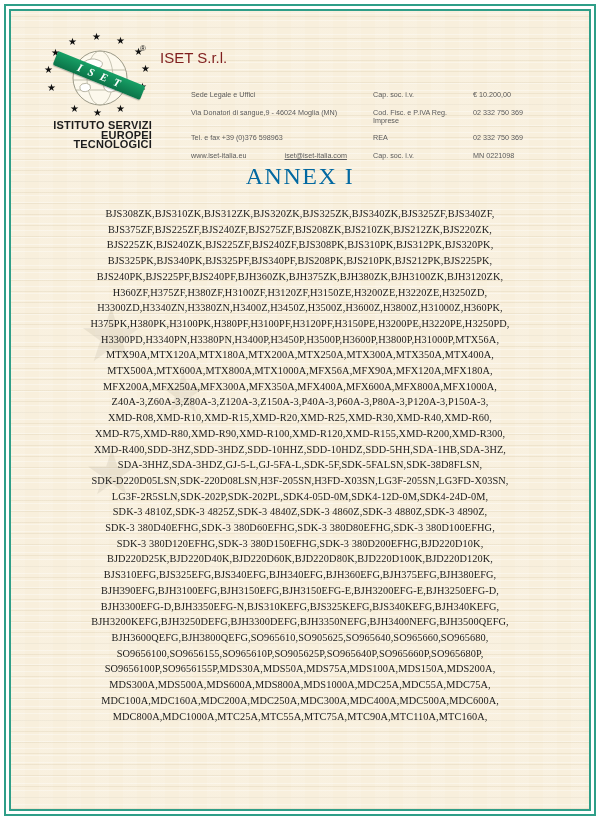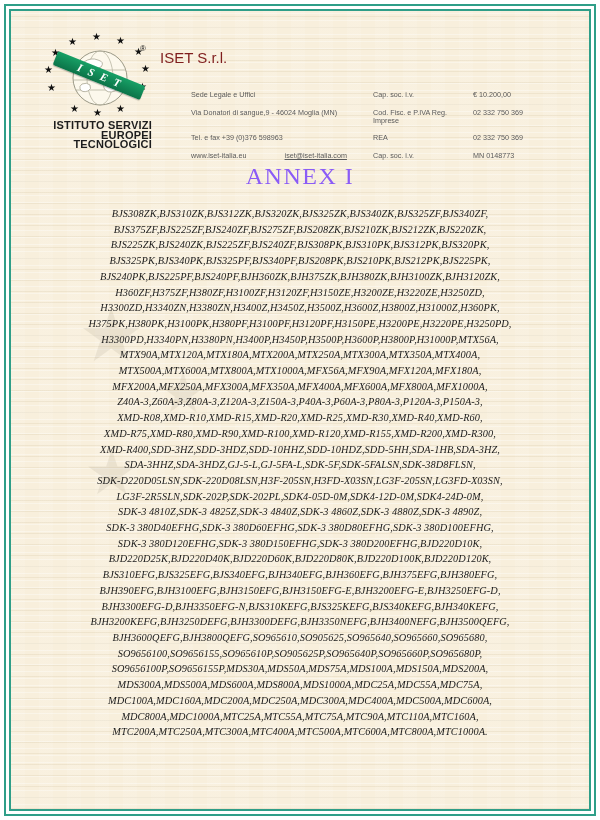--- a/index.html
+++ b/index.html
@@ -42,22 +42,22 @@
 
   .info-grid{position:absolute;left:160px;top:91px;right:24px;z-index:4;margin-left:31px;}
   .info-row{display:flex;margin-bottom:9.5px;font-size:7.2px;color:#5a5a5a;line-height:8px;}
   .info-row .c1{width:182px;}
   .info-row .c2{width:100px;}
   .info-row .c3{flex:1;}
   .email-link{text-decoration:underline;color:#5a5a5a;cursor:pointer;padding-left:36px;}
 
   
   .annex-title{position:absolute;left:0;top:163px;width:100%;text-align:center;z-index:4;
-    font-family:"Liberation Serif",serif;font-size:24px;letter-spacing:1.5px;color:#8b5cf6;}
-  .model-list{position:absolute;left:0;top:206px;width:100%;z-index:4;font-style:italic;}
+    font-family:"Liberation Serif",serif;font-size:24px;letter-spacing:1.5px;color:#0369a1;}
+  .model-list{position:absolute;left:0;top:206px;width:100%;z-index:4;}
   .model-line{text-align:center;white-space:nowrap;font-family:"Liberation Serif",serif;
     font-size:10.3px;line-height:15.7px;color:#1a1a1a;letter-spacing:0.1px;}
 </style>
 </head>
 <body>
 
 <div class="page">
 
   <div class="paper"></div>
   <div class="frame-outer"></div>
@@ -118,21 +118,21 @@
       <span class="c1">Tel. e fax +39 (0)376 598963</span>
       <span class="c2">REA</span>
       <span class="c3">02 332 750 369</span>
     </div>
     <div class="info-row">
       <span class="c1">
         <span>www.iset-italia.eu</span>
         <span class="email-link">iset@iset-italia.com</span>
       </span>
       <span class="c2">Cap. soc. i.v.</span>
-      <span class="c3">MN 0148773</span>
+      <span class="c3">MN 0221098</span>
     </div>
   </div>
 
   <div class="annex-title">ANNEX I</div>
 
   <div class="model-list">
       <div class="model-line">BJS308ZK,BJS310ZK,BJS312ZK,BJS320ZK,BJS325ZK,BJS340ZK,BJS325ZF,BJS340ZF,</div>
       <div class="model-line">BJS375ZF,BJS225ZF,BJS240ZF,BJS275ZF,BJS208ZK,BJS210ZK,BJS212ZK,BJS220ZK,</div>
       <div class="model-line">BJS225ZK,BJS240ZK,BJS225ZF,BJS240ZF,BJS308PK,BJS310PK,BJS312PK,BJS320PK,</div>
       <div class="model-line">BJS325PK,BJS340PK,BJS325PF,BJS340PF,BJS208PK,BJS210PK,BJS212PK,BJS225PK,</div>
@@ -158,16 +158,15 @@
       <div class="model-line">BJS310EFG,BJS325EFG,BJS340EFG,BJH340EFG,BJH360EFG,BJH375EFG,BJH380EFG,</div>
       <div class="model-line">BJH390EFG,BJH3100EFG,BJH3150EFG,BJH3150EFG-E,BJH3200EFG-E,BJH3250EFG-D,</div>
       <div class="model-line">BJH3300EFG-D,BJH3350EFG-N,BJS310KEFG,BJS325KEFG,BJS340KEFG,BJH340KEFG,</div>
       <div class="model-line">BJH3200KEFG,BJH3250DEFG,BJH3300DEFG,BJH3350NEFG,BJH3400NEFG,BJH3500QEFG,</div>
       <div class="model-line">BJH3600QEFG,BJH3800QEFG,SO965610,SO905625,SO965640,SO965660,SO965680,</div>
       <div class="model-line">SO9656100,SO9656155,SO965610P,SO905625P,SO965640P,SO965660P,SO965680P,</div>
       <div class="model-line">SO9656100P,SO9656155P,MDS30A,MDS50A,MDS75A,MDS100A,MDS150A,MDS200A,</div>
       <div class="model-line">MDS300A,MDS500A,MDS600A,MDS800A,MDS1000A,MDC25A,MDC55A,MDC75A,</div>
       <div class="model-line">MDC100A,MDC160A,MDC200A,MDC250A,MDC300A,MDC400A,MDC500A,MDC600A,</div>
       <div class="model-line">MDC800A,MDC1000A,MTC25A,MTC55A,MTC75A,MTC90A,MTC110A,MTC160A,</div>
-      <div class="model-line">MTC200A,MTC250A,MTC300A,MTC400A,MTC500A,MTC600A,MTC800A,MTC1000A.</div>
     </div>
 
 </div>
 
 </body></html>

